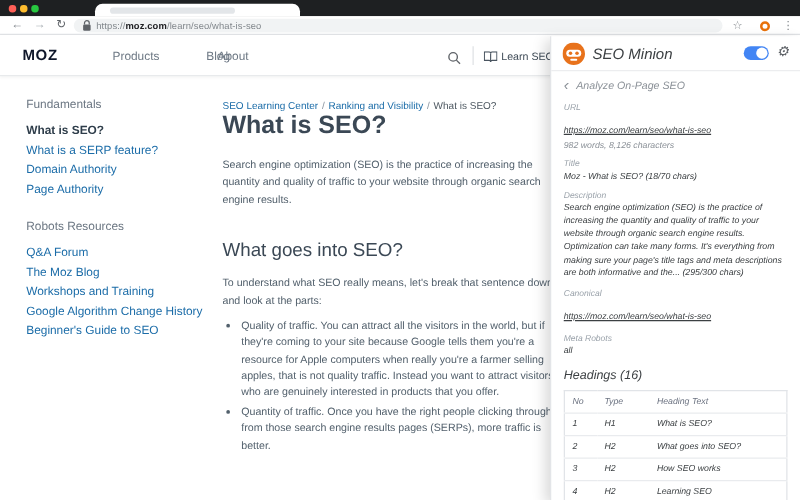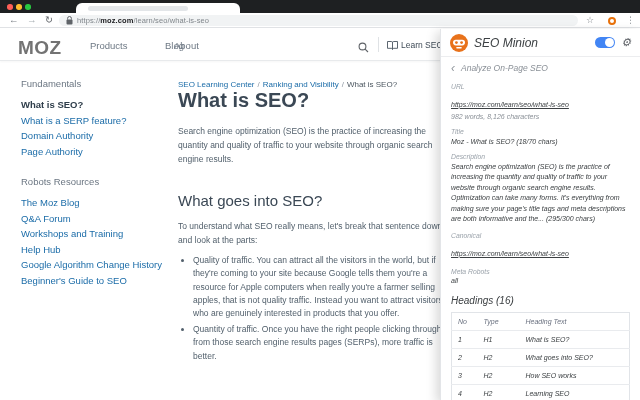--- a/index.html
+++ b/index.html
@@ -25,21 +25,21 @@
             border-radius: 6px; display: flex; align-items: center; padding: 0 7px; gap: 4px; cursor: text; }
   .url-text { font-size: 7.5px; color: #80868b; white-space: nowrap; letter-spacing: 0.1px; }
   .url-text b { color: #202124; font-weight: bold; }
   .tb-star { left: 586px; font-size: 9px; }
   .ext-dot { position: absolute; left: 608px; top: 3.5px; width: 8px; height: 8px; border-radius: 50%;
              border: 2.5px solid #e8710a; background: #fff; cursor: pointer; }
   .tb-menu { left: 626px; font-size: 9px; }
   
   .site-header { position: absolute; top: 28px; left: 0; width: 640px; height: 33px; background: #fff;
                  border-bottom: 1px solid #e8eaec; box-shadow: 0 1px 2px rgba(0,0,0,0.04); }
-  .logo { position: absolute; left: 18px; top: 9px; font-size: 19px; font-weight: bold; color: #737373;
+  .logo { position: absolute; left: 18px; top: 9px; font-size: 12px; font-weight: bold; color: #0f172a;
           letter-spacing: 0.5px; cursor: pointer; }
   .nav-link { position: absolute; top: 12px; font-size: 9.5px; color: #6d7884; cursor: pointer; }
   .nav-products { left: 90px; } .nav-blog { left: 165px; } .nav-about { left: 174px; }
   .search-btn { position: absolute; left: 358px; top: 11px; cursor: pointer; }
   .hdr-divider { position: absolute; left: 378px; top: 9px; width: 1px; height: 15px; background: #dfe2e5; }
   .learn { position: absolute; left: 387px; top: 12px; display: flex; align-items: center; gap: 3px;
            font-size: 8.5px; color: #3f4b57; cursor: pointer; }
   
   .sidebar { position: absolute; left: 21px; top: 78px; width: 152px; }
   .side-title { font-size: 9.5px; color: #6b7682; font-weight: normal; margin: 0 0 8px; }
@@ -140,24 +140,23 @@
   <aside class="sidebar">
     <h3 class="side-title">Fundamentals</h3>
     <ul class="side-list">
       <li class="active">What is SEO?</li>
       <li>What is a SERP feature?</li>
       <li>Domain Authority</li>
       <li>Page Authority</li>
     </ul>
     <h3 class="side-title">Robots Resources</h3>
     <ul class="side-list">
+      <li>Q&amp;A Forum</li>
       <li>The Moz Blog</li>
-      <li>Q&amp;A Forum</li>
       <li>Workshops and Training</li>
-      <li>Help Hub</li>
       <li>Google Algorithm Change History</li>
       <li>Beginner's Guide to SEO</li>
     </ul>
   </aside>
 
   <main class="main">
     <div class="breadcrumb">
       <span class="crumb-link">SEO Learning Center</span><span class="crumb-sep">/</span><span class="crumb-link">Ranking and Visibility</span><span class="crumb-sep">/</span><span class="crumb-current">What is SEO?</span>
     </div>
     <h1>What is SEO?</h1>

